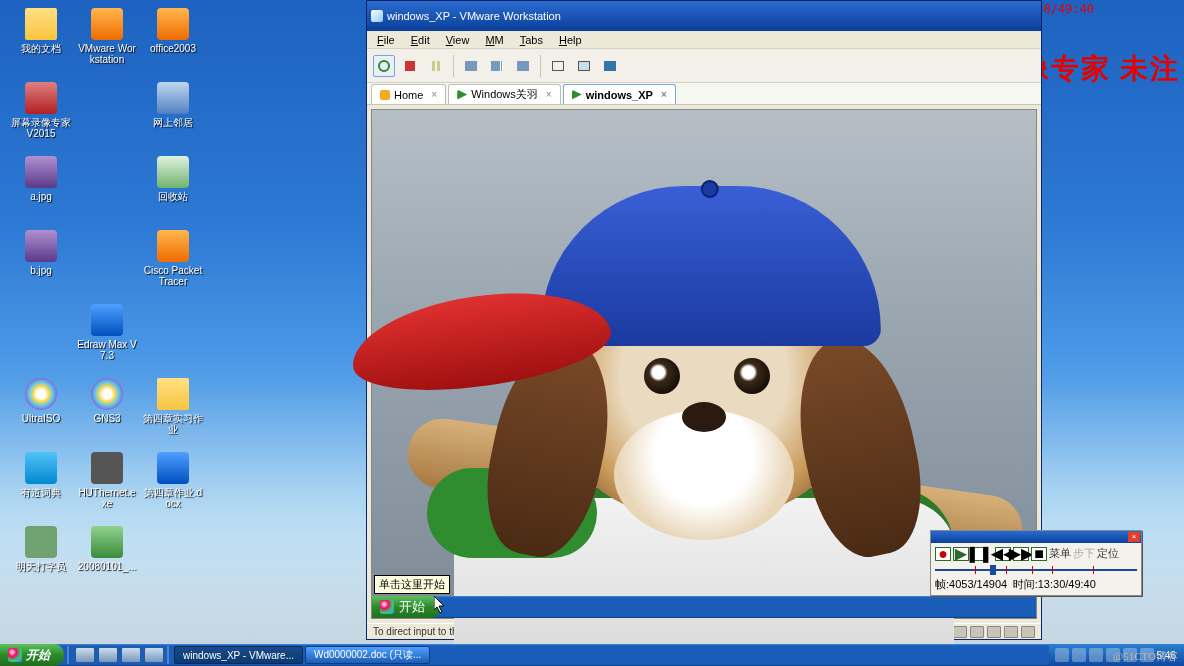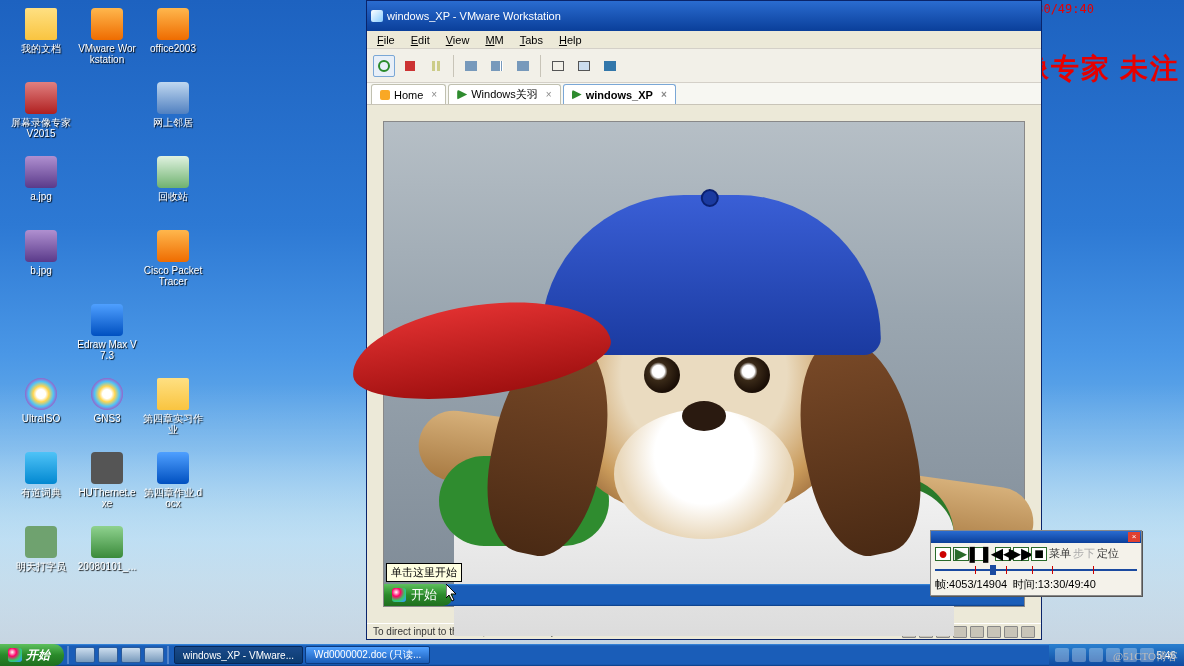--- a/index.html
+++ b/index.html
@@ -57,21 +57,21 @@
 .tbtn{width:22px;height:22px;border:1px solid transparent;display:flex;align-items:center;justify-content:center;border-radius:2px}
 .tbtn.on{background:#e8eff8;border-color:#7aa7d6}
 .tbtn svg,.tbtn span{pointer-events:none}
 .tsep{width:1px;height:22px;background:#c8c4b8;margin:0 2px}
 #vmw-tabs{height:22px;background:#f7f7f2;border-bottom:1px solid #c8c4b8;display:flex;align-items:flex-end;padding:0 4px;gap:2px}
 .vtab{height:20px;padding:0 8px;background:#fff;border:1px solid #c0c0b0;border-bottom:none;border-radius:3px 3px 0 0;font-size:11px;display:flex;align-items:center;gap:4px}
 .vtab .tic{width:10px;height:10px;background:#f9a825;border-radius:2px}
 .vtab.play .tic{background:#2e8b2e;clip-path:polygon(0 0,100% 50%,0 100%)}
 .vtab.active{background:#fff;border-color:#7aa7d6;font-weight:bold}
 .vtab .x{color:#888;font-size:10px;margin-left:4px}
-#vmw-guest{flex:1;position:relative;background:#555;border:1px solid #888;margin:16px}
+#vmw-guest{flex:1;position:relative;background:#555;border:1px solid #888;margin:4px}
 
 #guest-wall{position:absolute;inset:0;background:linear-gradient(180deg,#b6bfc6 0%,#9aa6b0 40%,#7e8a96 100%)}
 #dog{position:absolute;left:50%;top:55%;transform:translate(-50%,-50%)}
 #dog .head{width:300px;height:260px;background:radial-gradient(circle at 50% 45%,#eadbc0 40%,#c99a5a 65%,#6b3b20 95%);border-radius:50% 50% 45% 45%}
 #dog .muz{position:absolute;left:50%;top:58%;transform:translateX(-50%);width:180px;height:130px;background:radial-gradient(circle at 50% 35%,#fff 40%,#e8d6b8 70%);border-radius:50%}
 #dog .nose{position:absolute;left:50%;top:55%;transform:translateX(-50%);width:44px;height:30px;background:#2a1a10;border-radius:50%}
 #dog .eyeL,#dog .eyeR{position:absolute;top:38%;width:36px;height:36px;background:radial-gradient(circle at 40% 40%,#fff 20%,#3a2a18 30%,#1a0e06 70%);border-radius:50%}
 #dog .eyeL{left:30%}#dog .eyeR{right:28%}
 #dog .earL,#dog .earR{position:absolute;top:30%;width:110px;height:220px;background:linear-gradient(180deg,#7a4a28,#4a2a14);border-radius:60% 60% 50% 50%}
 #dog .earL{left:-60px;transform:rotate(12deg)}#dog .earR{right:-60px;transform:rotate(-12deg)}

